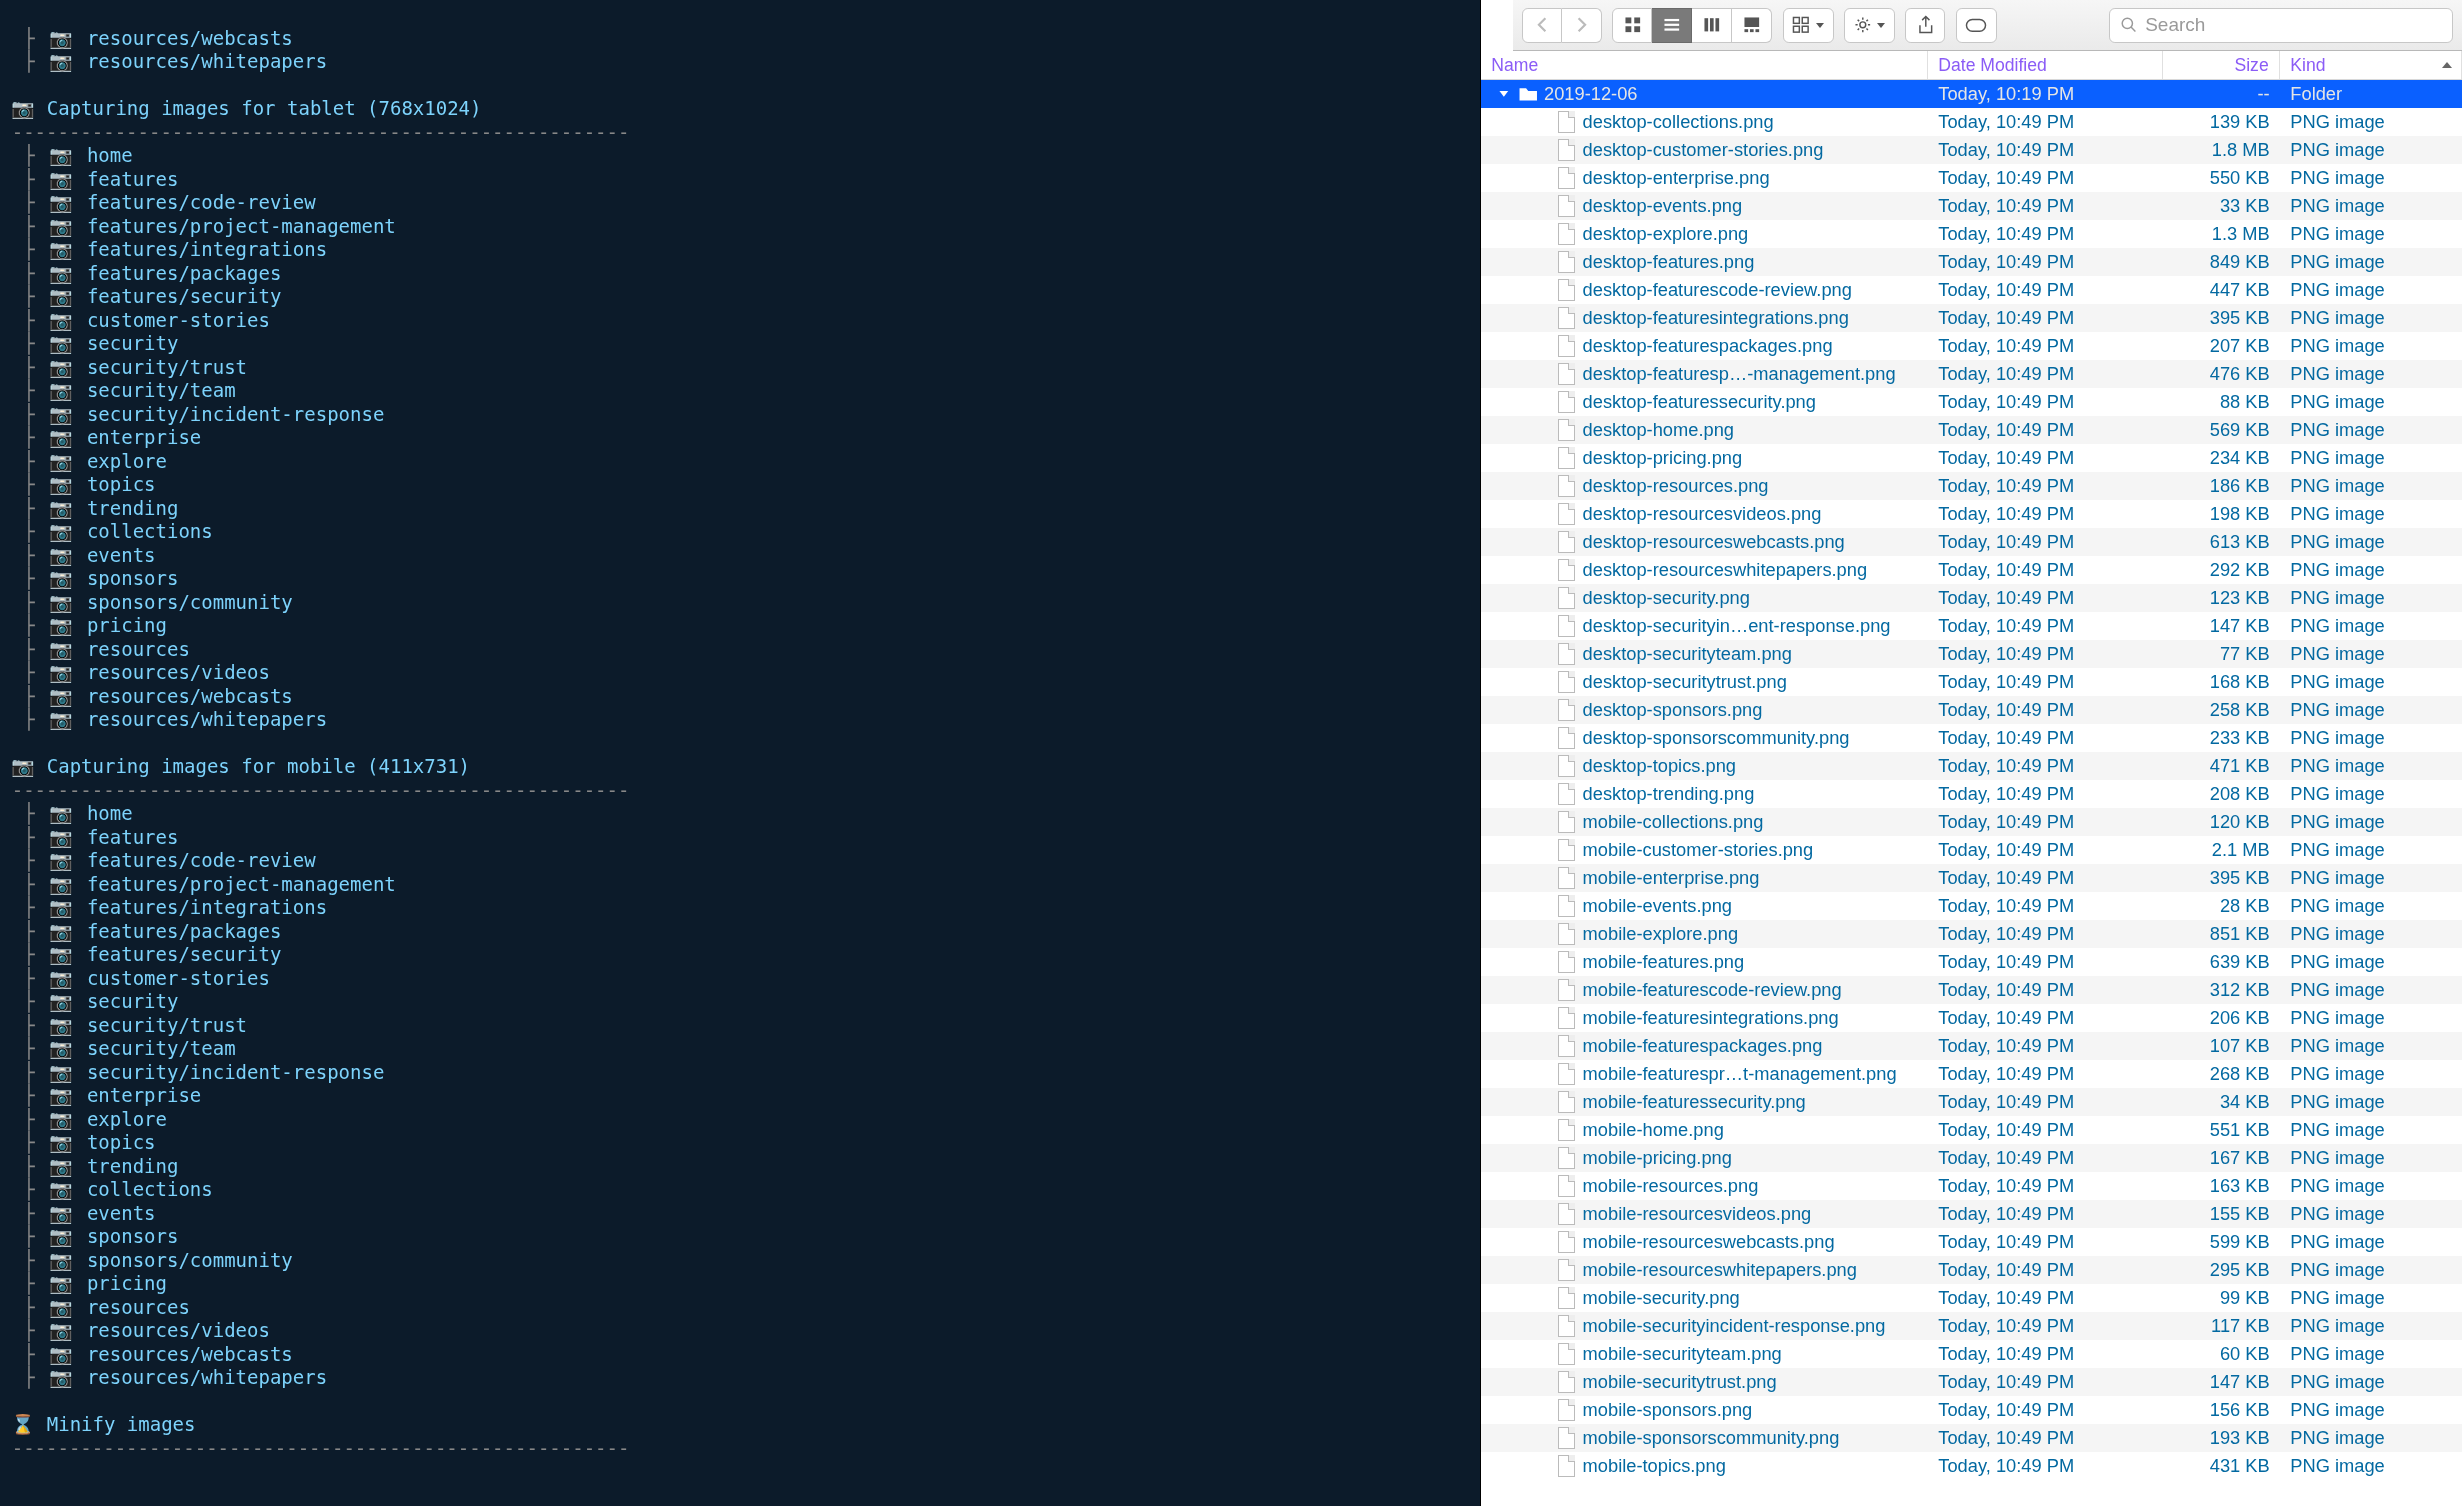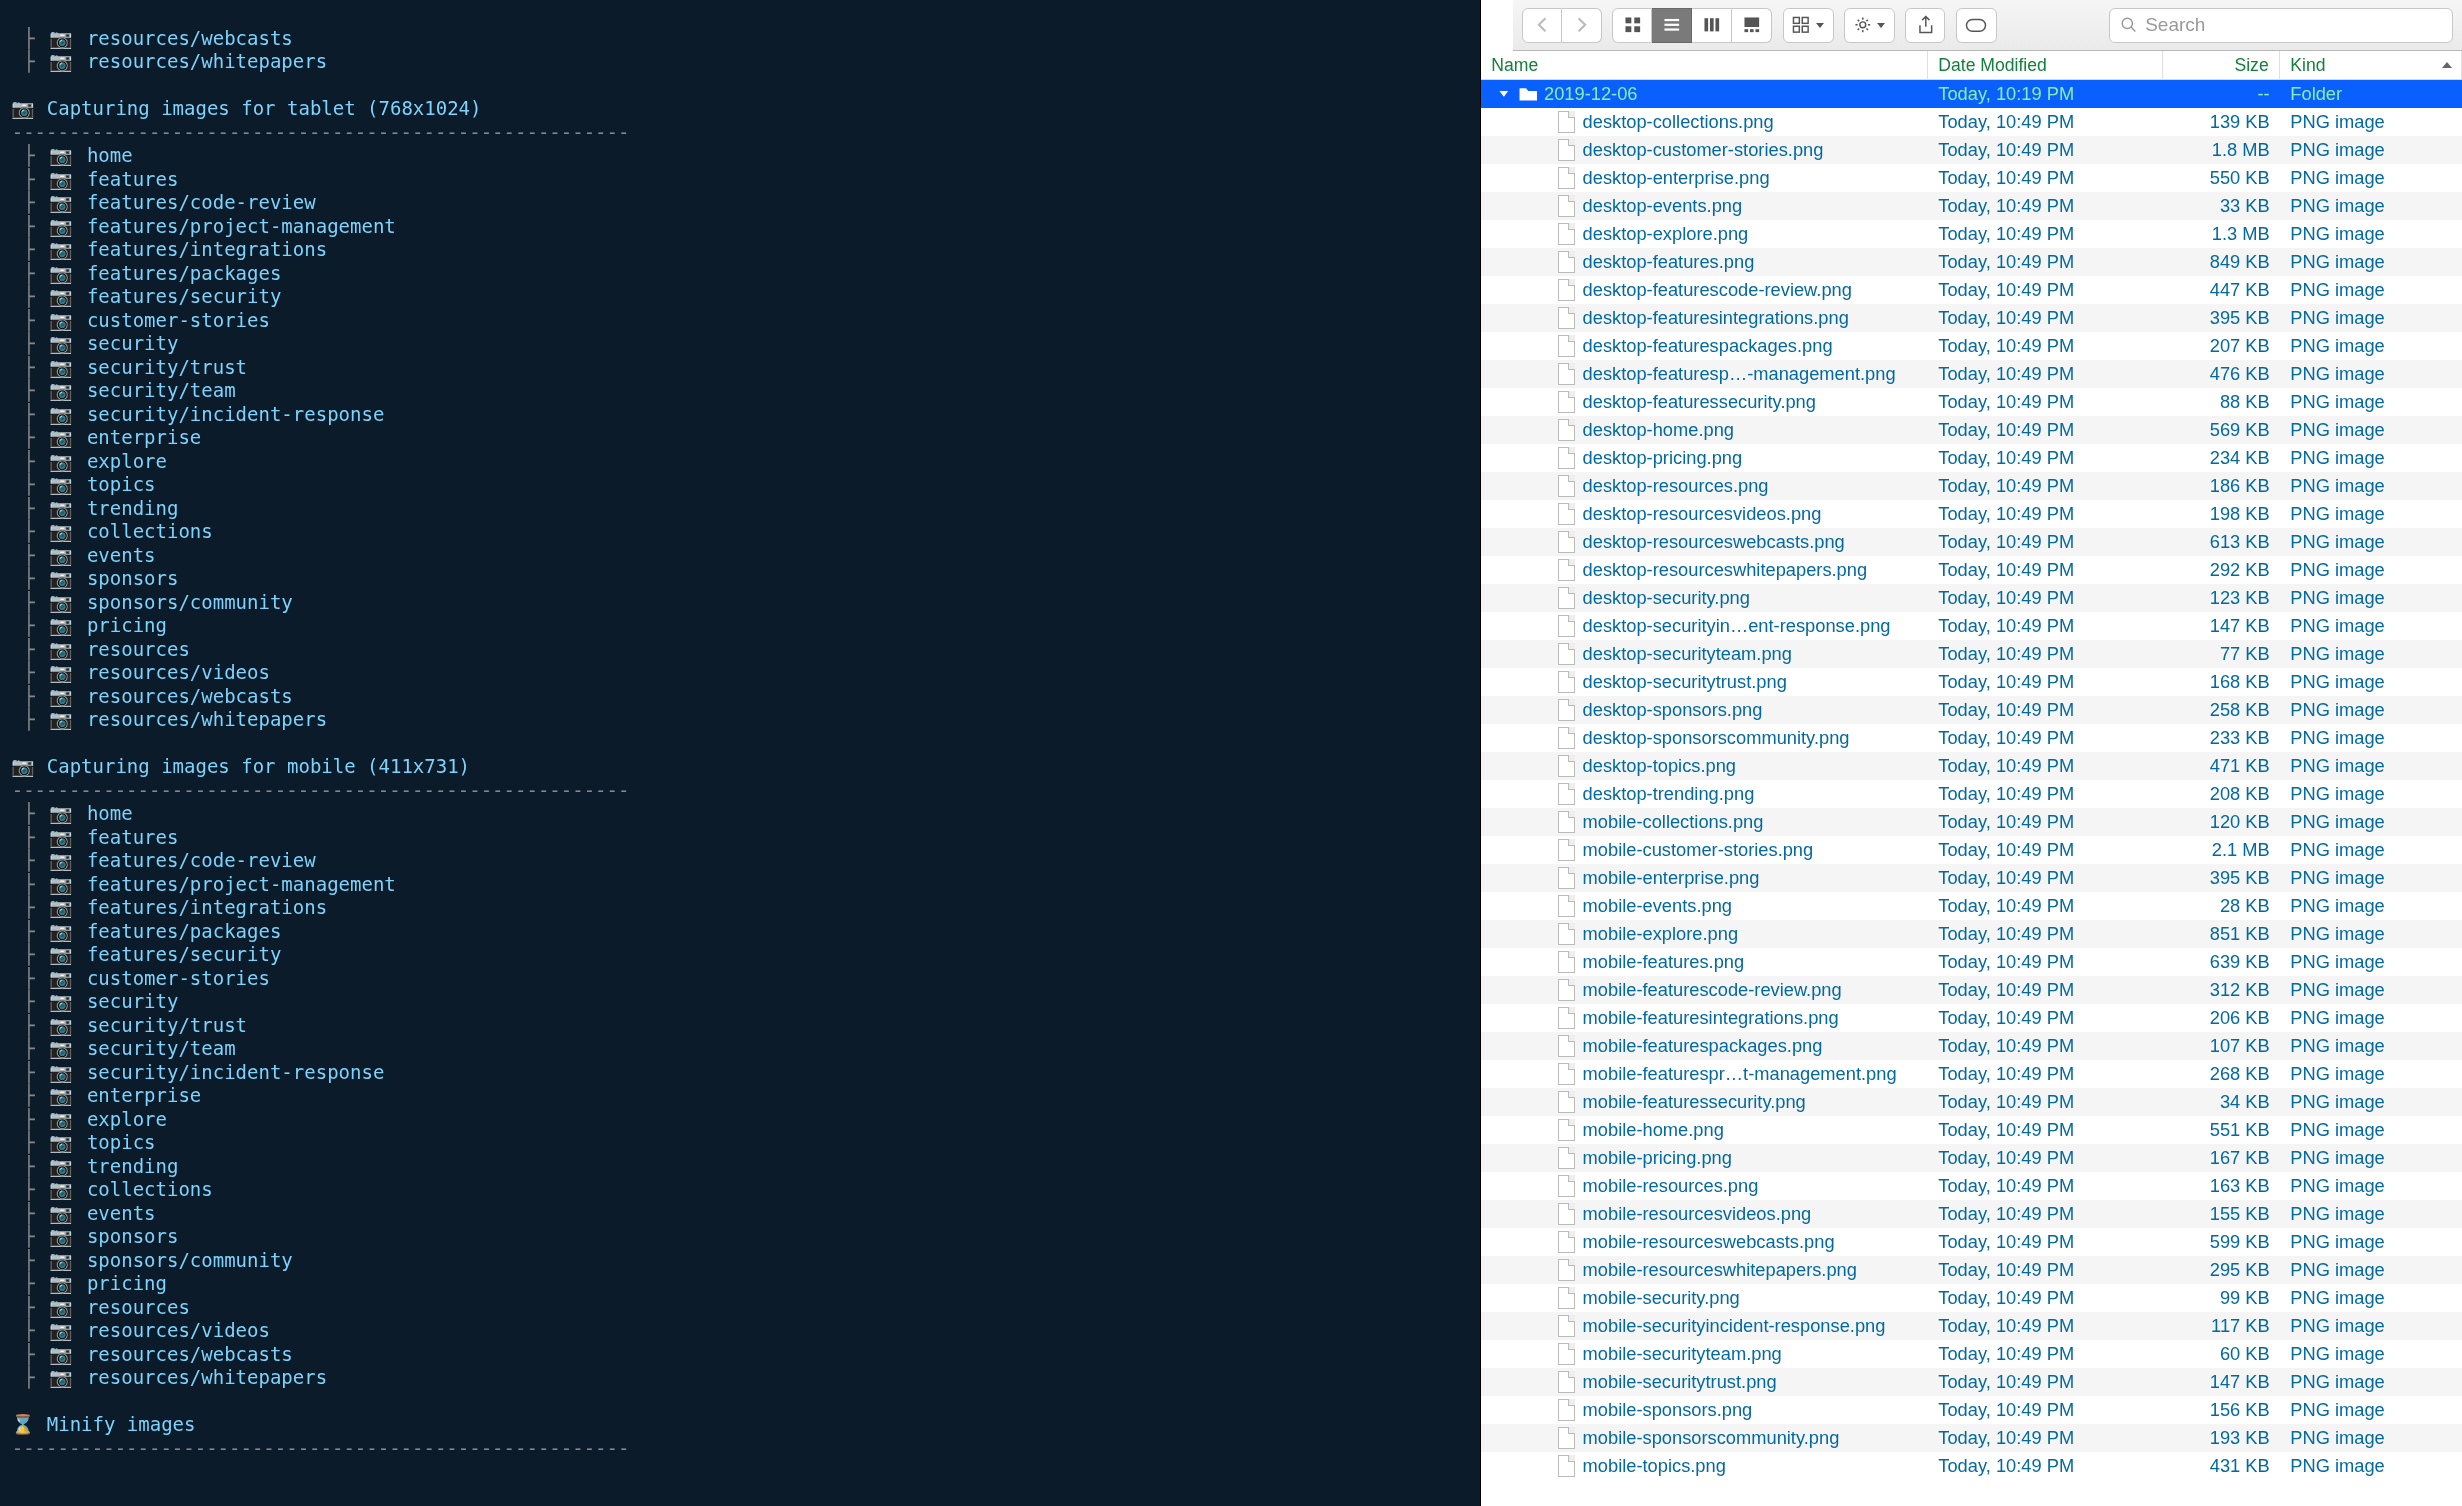--- a/index.html
+++ b/index.html
@@ -155,21 +155,21 @@
       color: #9a9a9a;
       font-size: 19px;
     }
     
     .finder-header {
       display: flex;
       height: 29px;
       background: #fff;
       border-bottom: 0.7px solid #d8d8d8;
       font-size: 17.6px;
-      color: #15803d;
+      color: #8b5cf6;
     }
     .finder-header .col {
       display: flex;
       align-items: center;
       padding: 0 10.3px;
       border-right: 0.7px solid #e0e0e0;
     }
     .col-name { width: 447px; }
     .col-date { width: 235px; }
     .col-size { width: 117px; justify-content: flex-end; text-align: center; }
@@ -188,21 +188,21 @@
       overflow: hidden;
       font-size: 18.3px;
     }
     .finder-row {
       display: flex;
       height: 28px;
       align-items: center;
       color: #0369a1;
     }
     .finder-row.stripe { background: #f5f5f5; }
-    .finder-row.selected { background: #0a60ff; color: #86efac; }
+    .finder-row.selected { background: #0a60ff; color: #e5e5e5; }
     .finder-row .cell { padding: 0 10.3px; overflow: hidden; text-overflow: ellipsis; white-space: nowrap; }
     .cell-name { width: 447px; display: flex; align-items: center; gap: 5.9px; }
     .cell-date { width: 235px; }
     .cell-size { width: 117px; text-align: right; }
     .cell-kind { flex: 1; }
     .disclosure {
       width: 16px;
       display: inline-flex;
       justify-content: center;
       margin-left: 4.4px;

